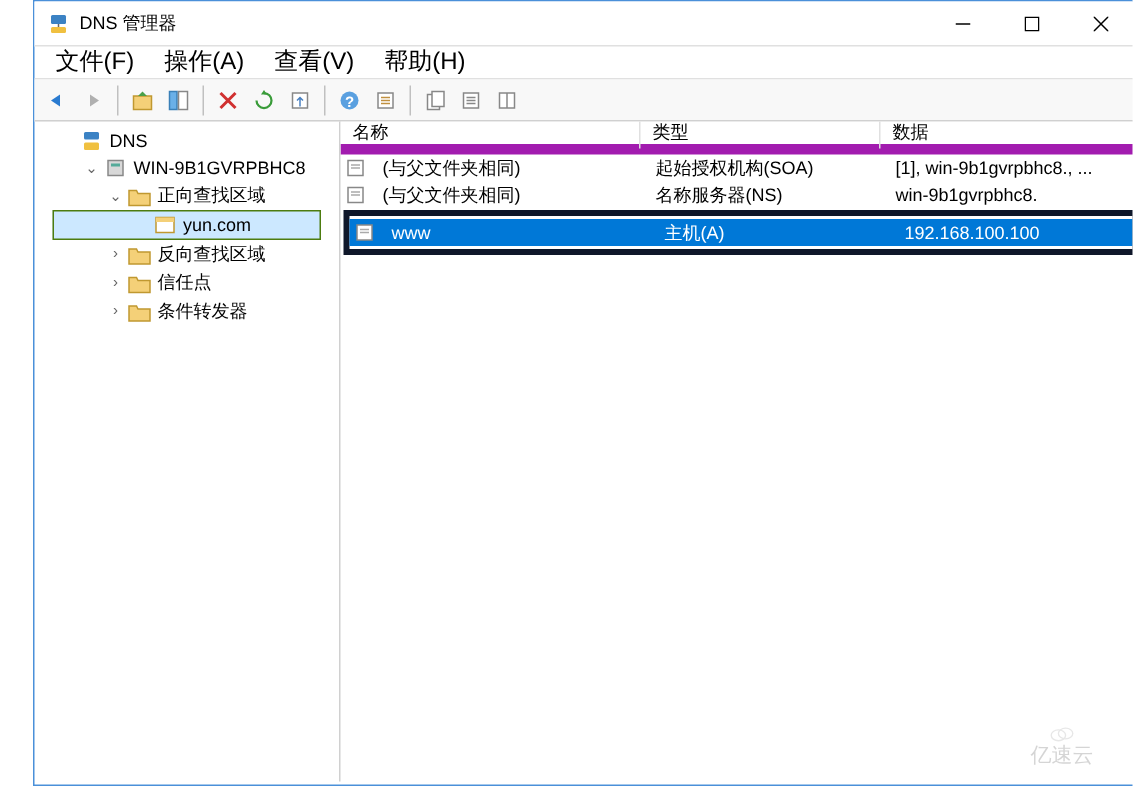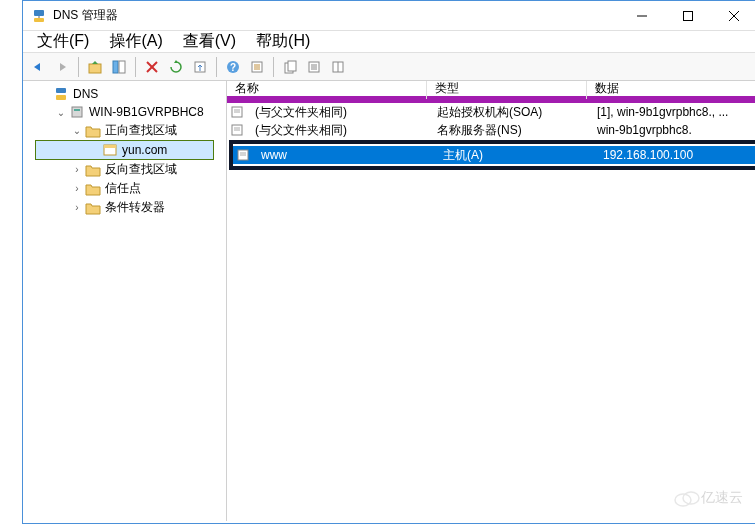--- a/index.html
+++ b/index.html
@@ -28,21 +28,21 @@
 .list-header { display: flex; border-bottom: 7px solid #a21caf; background: #fff; font-size: 12px; height: 22px; align-items: center; }
 .list-header .col { padding: 2px 8px; border-right: 1px solid #e0e0e0; }
 .col-name { width: 200px; }
 .col-type { width: 160px; }
 .col-data { flex: 1; }
 .list-row { display: flex; align-items: center; font-size: 12px; height: 18px; padding: 0 2px; }
 .list-row .row-icon { width: 16px; height: 14px; margin-right: 4px; display: inline-flex; align-items: center; justify-content: center; }
 .list-row .cell { padding: 0 6px; overflow: hidden; text-overflow: ellipsis; white-space: nowrap; }
 .selected-row-wrap { border: 4px solid #0f172a; margin: 1px 6px 2px 2px; padding: 2px 0; }
 .list-row.selected { background: #0078d7; color: #fff; }
-.watermark { position: absolute; right: 12px; bottom: 8px; width: 90px; height: 30px; opacity: 0.35; display: flex; align-items: center; justify-content: center; font-size: 14px; color: #888; }
+.watermark { position: absolute; right: 12px; bottom: 8px; width: 90px; height: 30px; opacity: 0.35; display: flex; align-items: center; justify-content: center; font-size: 14px; color: #888; flex-direction: column; }
 </style>
 </head>
 <body>
 
 <div class="window">
 
   <div class="titlebar">
     <span class="app-icon">
       <svg width="16" height="16" viewBox="0 0 16 16">
           <rect x="3" y="2" width="10" height="6" rx="1" fill="#3b82c4"></rect>

